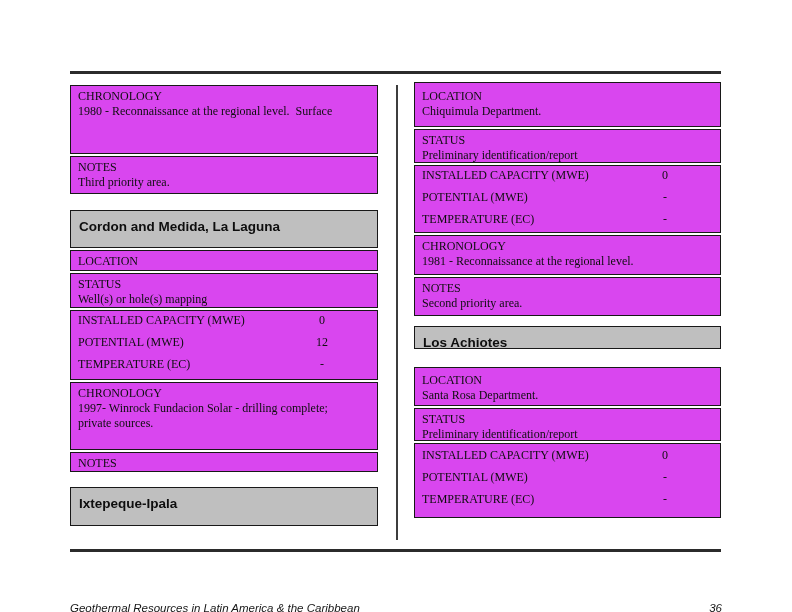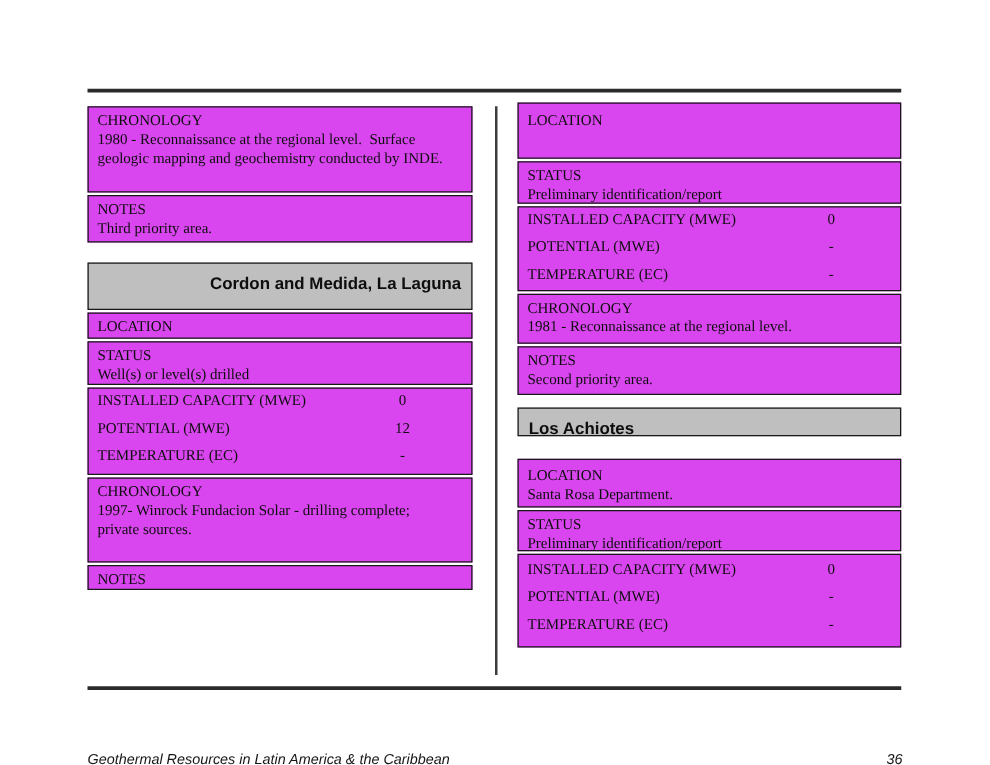--- a/index.html
+++ b/index.html
@@ -55,40 +55,39 @@
   <div class="hrule" style="left:70px; top:71px; width:651px; height:3px;"></div>
 
   <div class="vrule" style="left:396px; top:85px; width:2px; height:455px;"></div>
 
   <div class="col col-left">
 
     <div class="tbl" style="top:85px;">
       <div class="cell" style="height:69px;">
         <div>CHRONOLOGY</div>
         <div class="txtline">1980 - Reconnaissance at the regional level.  Surface</div>
-        <div class="txtline">geologic mapping and geochemistry conducted by INDE.</div>
       </div>
       <div class="cell" style="height:38px;">
         <div>NOTES</div>
         <div>Third priority area.</div>
       </div>
     </div>
 
-    <div class="sec-hdr" style="top:210px; height:38px;text-align:right;">
+    <div class="sec-hdr" style="top:210px; height:38px;">
       <span>Cordon and Medida, La Laguna</span>
     </div>
 
     <div class="tbl" style="top:250px;">
       <div class="cell" style="height:21px;">
         <div>LOCATION</div>
         <div></div>
       </div>
       <div class="cell" style="height:35px;">
         <div>STATUS</div>
-        <div>Well(s) or level(s) drilled</div>
+        <div>Well(s) or hole(s) mapping</div>
       </div>
       <div class="cell kv-cell" style="height:70px;">
         <div class="kv-row">
           <span class="k">INSTALLED CAPACITY (MWE)</span>
           <span class="v">0</span>
         </div>
         <div class="kv-row">
           <span class="k">POTENTIAL (MWE)</span>
           <span class="v">12</span>
         </div>
@@ -101,28 +100,32 @@
         <div>CHRONOLOGY</div>
         <div class="txtline">1997- Winrock Fundacion Solar - drilling complete;</div>
         <div class="txtline">private sources.</div>
       </div>
       <div class="cell" style="height:20px;">
         <div>NOTES</div>
         <div></div>
       </div>
     </div>
 
+    <div class="sec-hdr" style="top:487px; height:39px;">
+      <span>Ixtepeque-Ipala</span>
+    </div>
 
   </div>
 
   <div class="col col-right">
 
     <div class="tbl" style="top:82px;">
       <div class="cell" style="height:45px; padding-top:6px;">
         <div>LOCATION</div>
+        <div>Chiquimula Department.</div>
       </div>
       <div class="cell" style="height:34px;">
         <div>STATUS</div>
         <div>Preliminary identification/report</div>
       </div>
       <div class="cell kv-cell" style="height:68px;">
         <div class="kv-row">
           <span class="k">INSTALLED CAPACITY (MWE)</span>
           <span class="v">0</span>
         </div>

